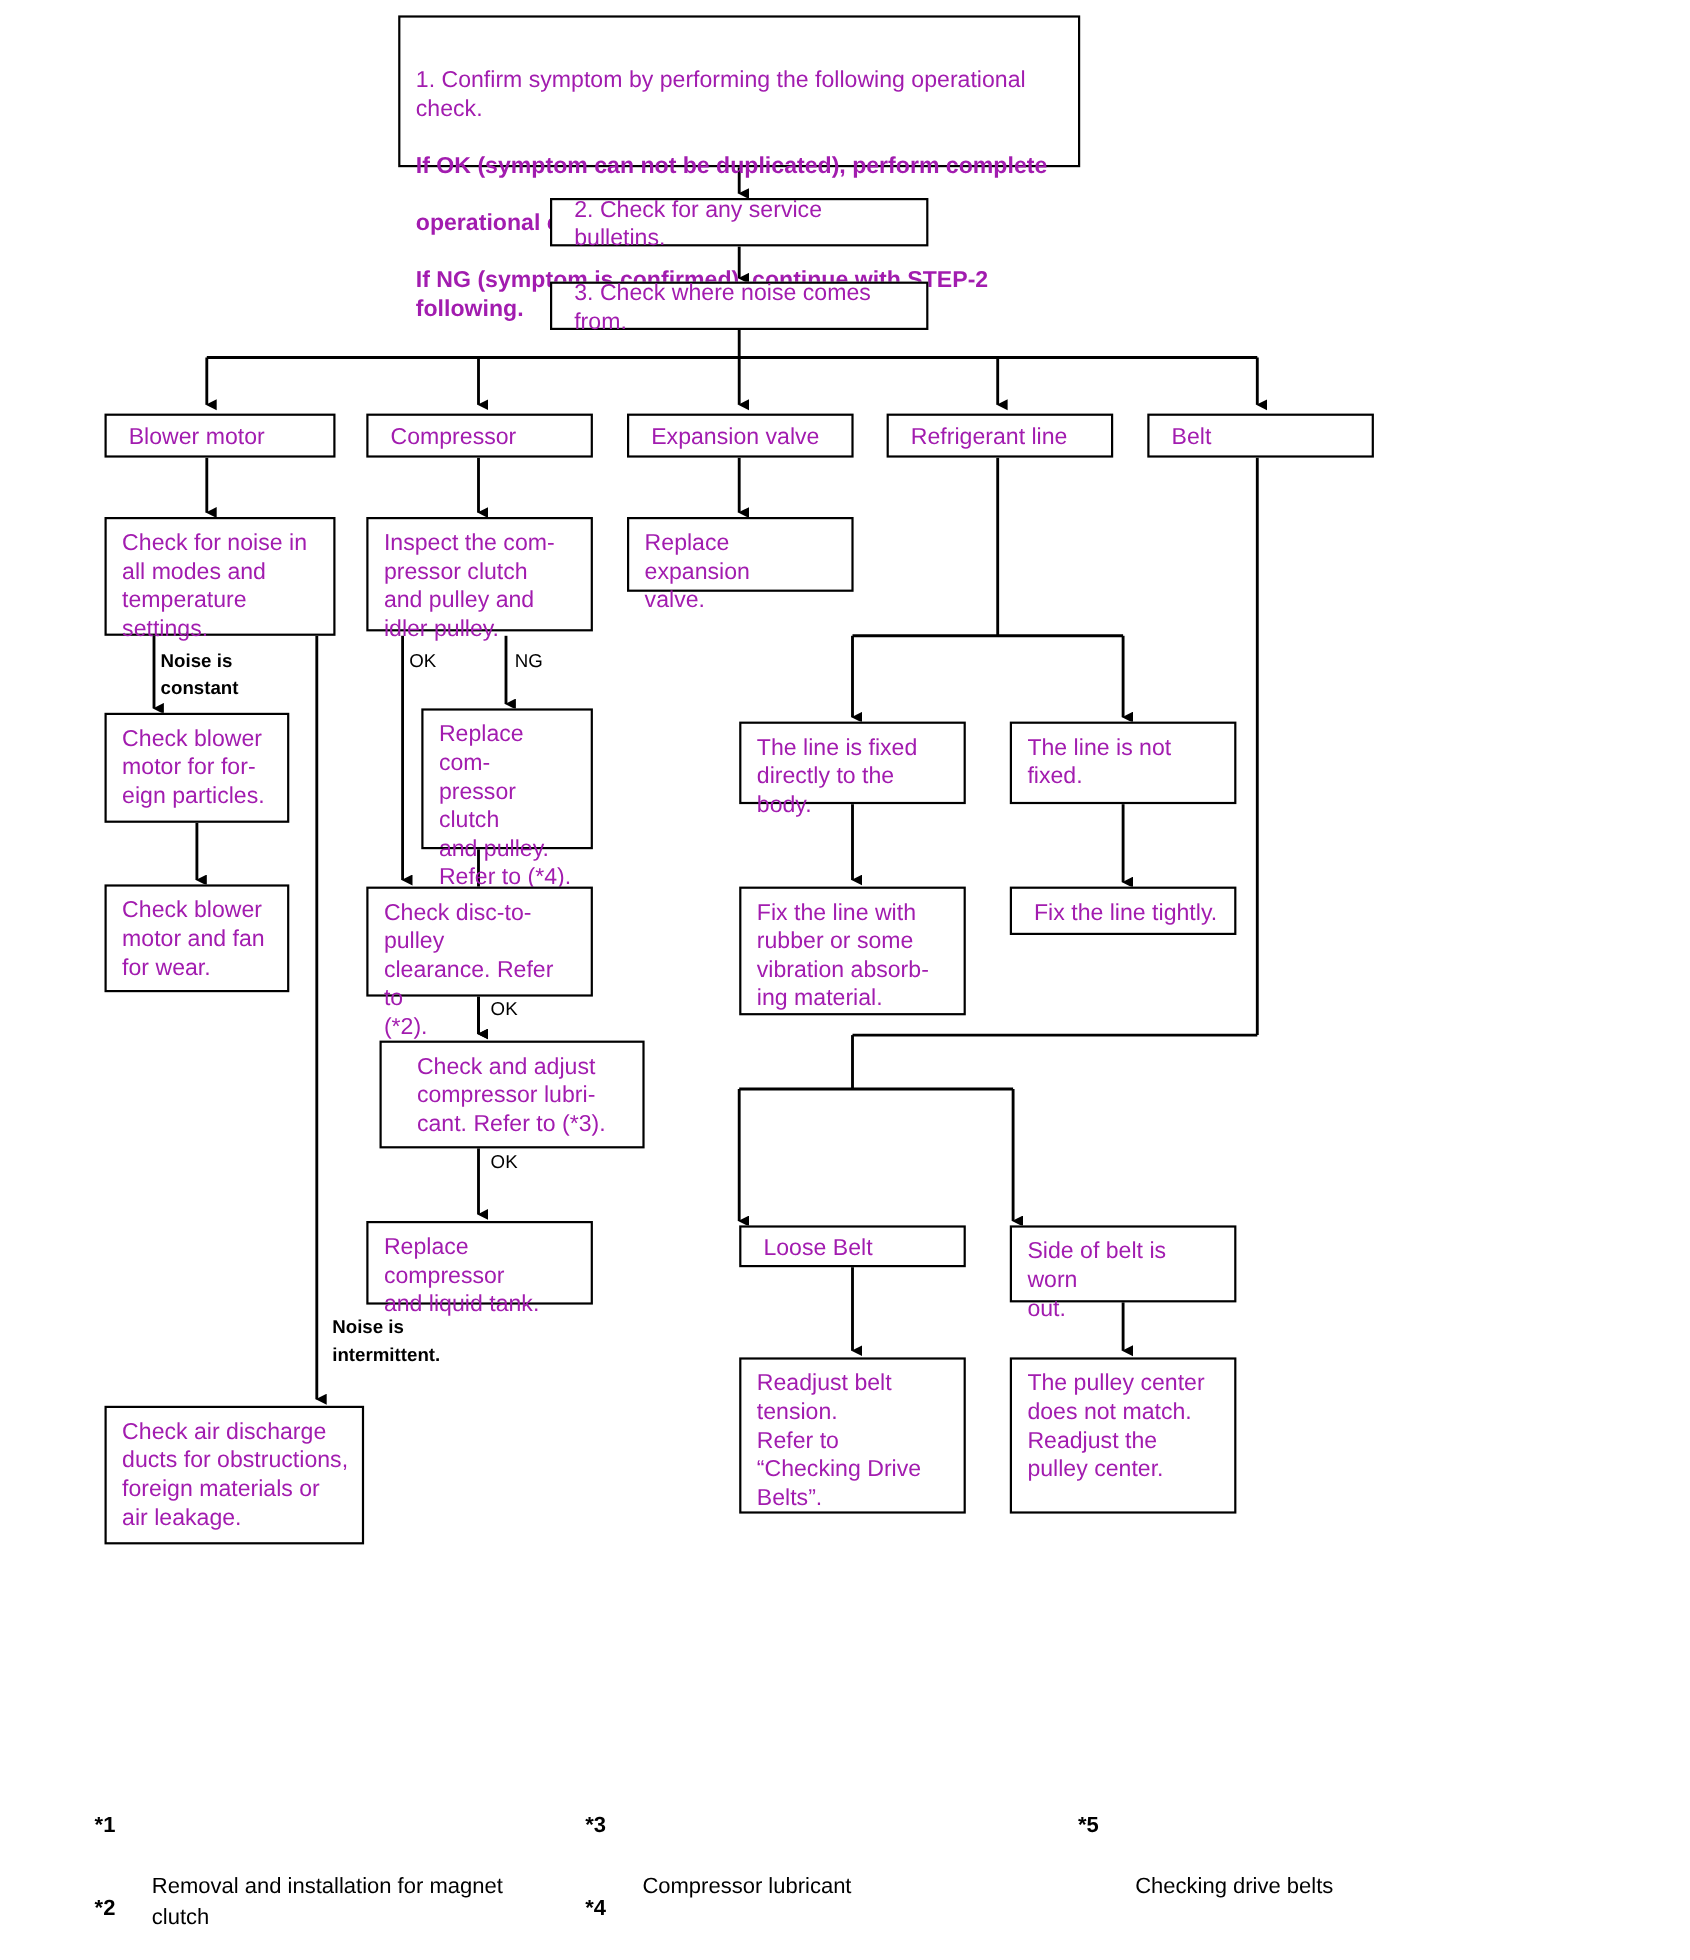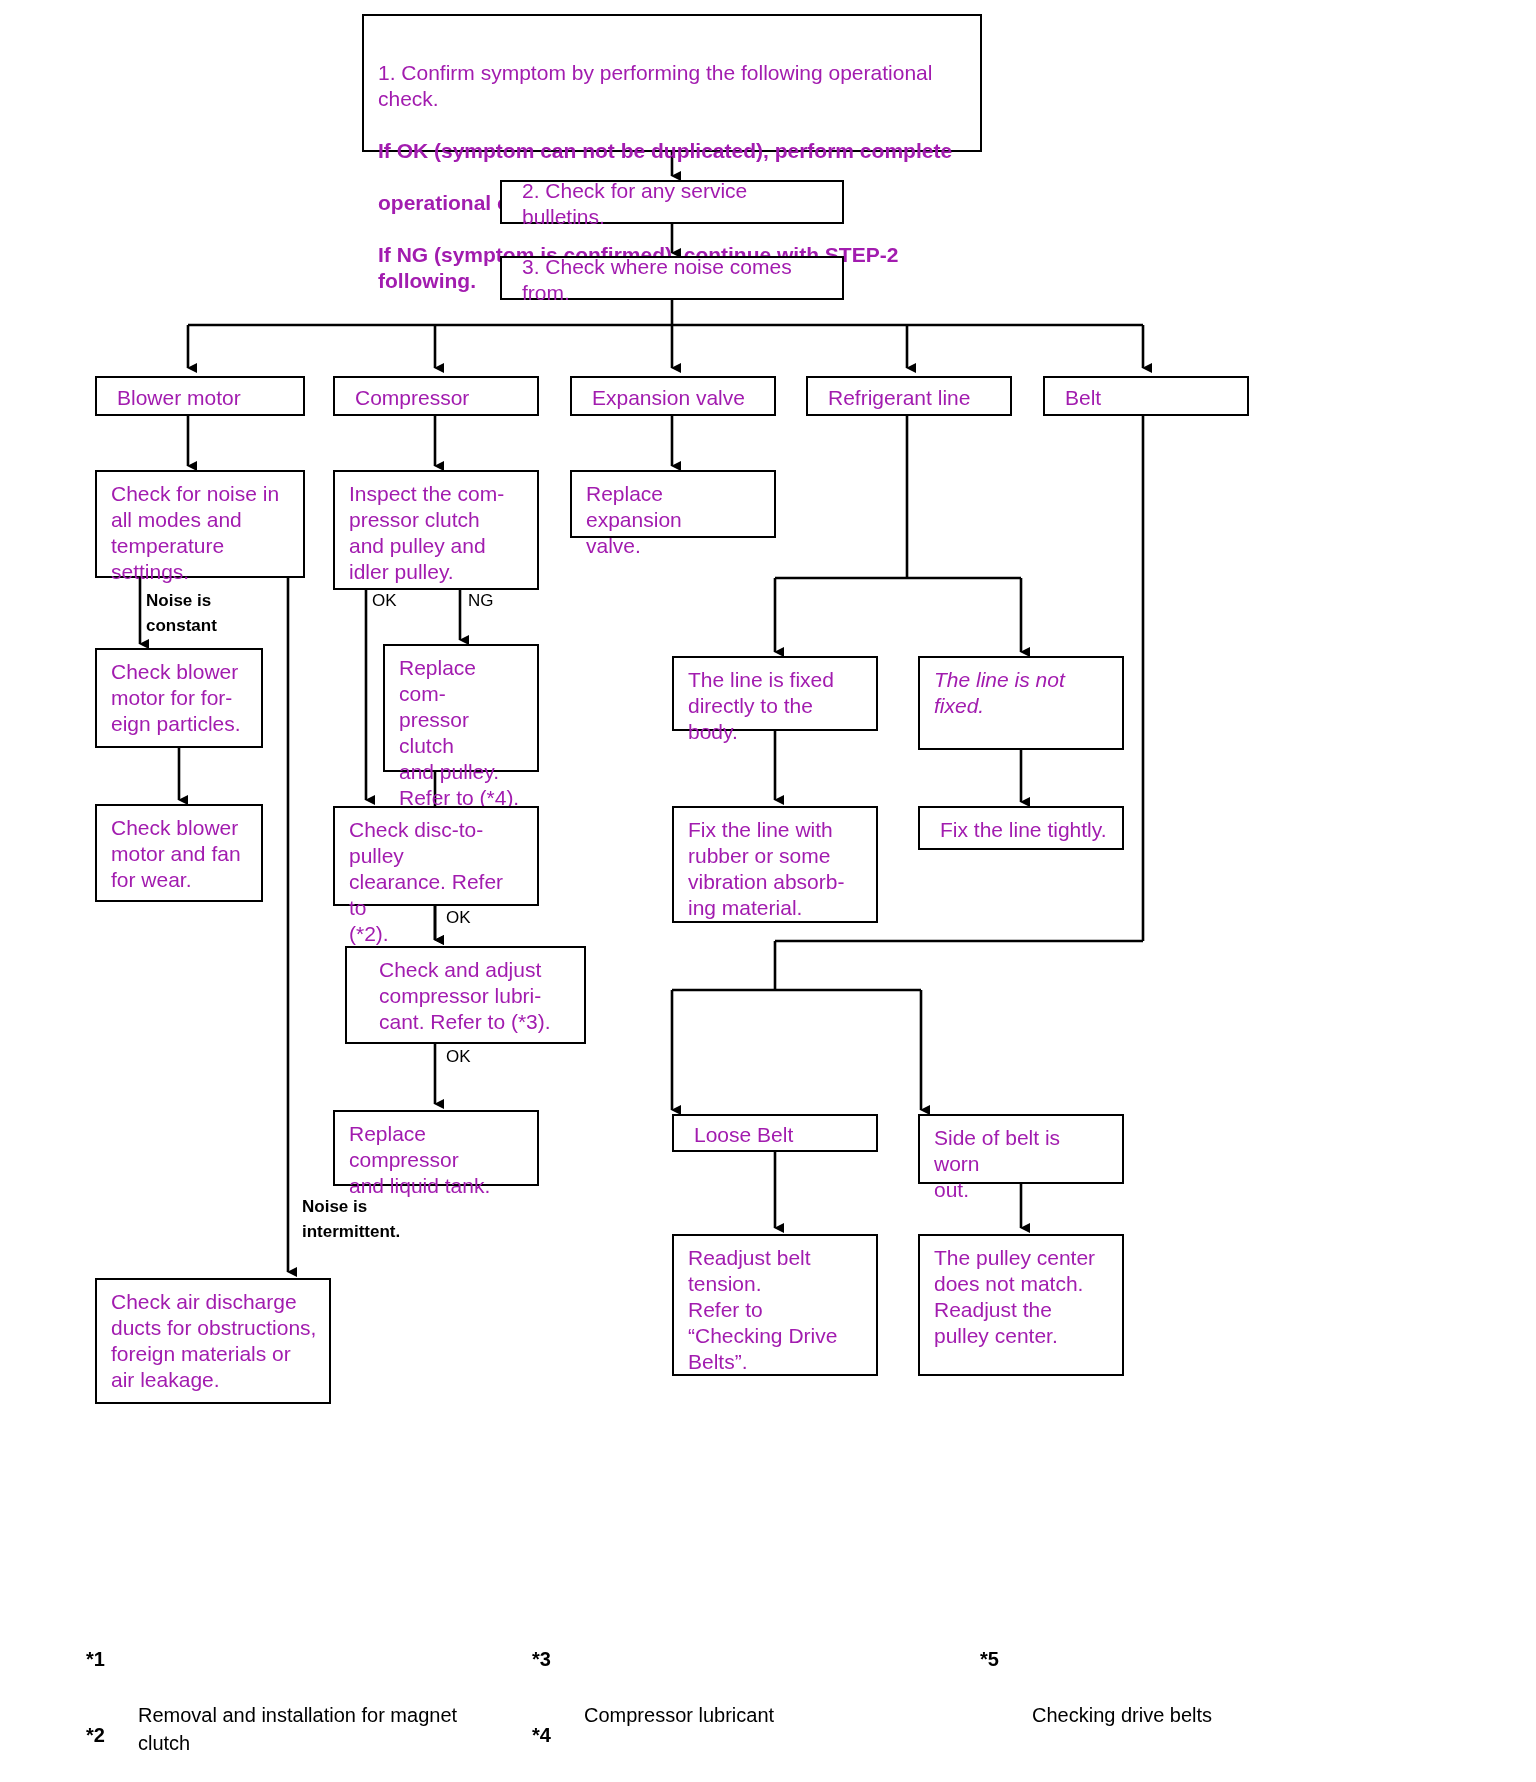--- a/index.html
+++ b/index.html
@@ -108,21 +108,21 @@
   <div class="node" style="left:95px;top:804px;width:168px;height:98px;">Check blower
 motor and fan
 for wear.</div>
   <div class="lbl bold" style="left:302px;top:1194px;width:200px;">Noise is
 intermittent.</div>
   <div class="node" style="left:95px;top:1278px;width:236px;height:126px;">Check air discharge
 ducts for obstructions,
 foreign materials or
 air leakage.</div>
 
-  <div class="node" style="left:333px;top:470px;width:206px;height:120px;">Inspect the com-
+  <div class="node" style="left:333px;top:470px;width:206px;height:104px;">Inspect the com-
 pressor clutch
 and pulley and
 idler pulley.</div>
   <div class="lbl" style="left:372px;top:588px;">OK</div>
   <div class="lbl" style="left:468px;top:588px;">NG</div>
   <div class="node" style="left:383px;top:644px;width:156px;height:128px;">Replace com-
 pressor clutch
 and pulley.
 Refer to (*4).</div>
   <div class="node" style="left:333px;top:806px;width:206px;height:100px;">Check disc-to-pulley
@@ -134,21 +134,21 @@
 cant. Refer to (*3).</div>
   <div class="lbl" style="left:446px;top:1044px;">OK</div>
   <div class="node" style="left:333px;top:1110px;width:206px;height:76px;">Replace compressor
 and liquid tank.</div>
 
   <div class="node" style="left:570px;top:470px;width:206px;height:68px;">Replace expansion
 valve.</div>
 
   <div class="node" style="left:672px;top:656px;width:206px;height:75px;">The line is fixed
 directly to the body.</div>
-  <div class="node" style="left:918px;top:656px;width:206px;height:94px;font-style:italic;">The line is not
+  <div class="node" style="left:918px;top:656px;width:206px;height:75px;">The line is not
 fixed.</div>
   <div class="node" style="left:672px;top:806px;width:206px;height:117px;">Fix the line with
 rubber or some
 vibration absorb-
 ing material.</div>
   <div class="node center" style="left:918px;top:806px;width:206px;height:44px;">Fix the line tightly.</div>
 
   <div class="node center" style="left:672px;top:1114px;width:206px;height:38px;">Loose Belt</div>
   <div class="node" style="left:918px;top:1114px;width:206px;height:70px;">Side of belt is worn
 out.</div>

